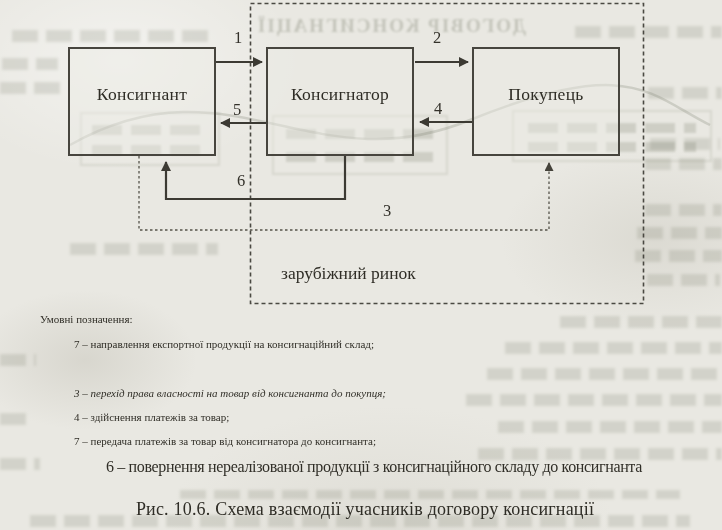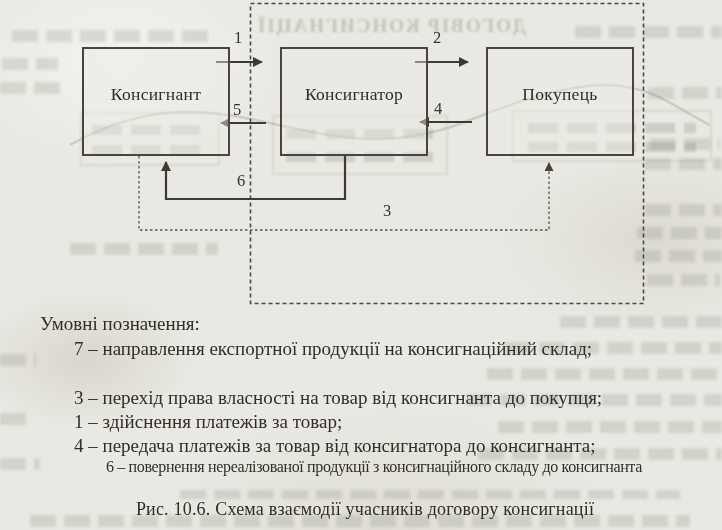--- a/index.html
+++ b/index.html
@@ -44,21 +44,21 @@
 
   
   .connectors { position: absolute; left: 0; top: 0; z-index: 3; }
 
   
   .node {
     position: absolute; z-index: 4; box-sizing: border-box;
     border: 2px solid #47453e;
     background: rgba(236,235,229,.45);
     display: flex; align-items: center; justify-content: center;
-    font-size: 17.5px; color: #2e2c25; letter-spacing: .3px; margin-left: 14px;
+    font-size: 17.5px; color: #2e2c25; letter-spacing: .3px;
   }
   .node-consignor { left: 68px;  top: 47px; width: 148px; height: 109px; }
   .node-consignee { left: 266px; top: 47px; width: 148px; height: 109px; }
   .node-buyer     { left: 472px; top: 47px; width: 148px; height: 109px; }
   .node .lbl { margin-top: -14px; }
 
   
   .flow-num {
     position: absolute; z-index: 5; width: 22px; text-align: center;
     font-size: 16.5px; line-height: 18px; color: #33312a;
@@ -71,26 +71,26 @@
   .fn-3 { left: 376px; top: 202px; }
 
   .market-label {
     position: absolute; z-index: 5; left: 281px; top: 263px;
     font-size: 17.5px; white-space: nowrap; color: #2f2d26;
   }
 
   
   .leg {
     position: absolute; z-index: 5; white-space: nowrap;
-    font-size: 19px; color: #302e27;
+    font-size: 11px; color: #302e27;
   }
   .leg-heading { left: 40px; top: 313px; }
   .leg-1 { left: 74px; top: 338px; }
   .leg-2 { left: 74px; top: 362px; }
-  .leg-3 { left: 74px; top: 387px; }
+  .leg-3 { left: 74px; top: 387px; font-style: italic; }
   .leg-4 { left: 74px; top: 411px; }
   .leg-5 { left: 74px; top: 435px; }
   .leg-6 { left: 71px; top: 458px; font-size: 16px; letter-spacing: -0.35px; margin-left: 35px; }
   .leg-7 { left: 64px; top: 480px; font-size: 16px; letter-spacing: -0.2px; }
 
   .caption {
     position: absolute; z-index: 5; left: 4px; top: 499px; width: 722px;
     text-align: center; font-size: 18px;
     letter-spacing: .2px; color: #2f2d26;
   }
@@ -167,23 +167,24 @@
     <span class="lbl">Покупець</span>
   </div>
 
   <div class="flow-num fn-1">1</div>
   <div class="flow-num fn-2">2</div>
   <div class="flow-num fn-3">3</div>
   <div class="flow-num fn-4">4</div>
   <div class="flow-num fn-5">5</div>
   <div class="flow-num fn-6">6</div>
 
+  <div class="market-label">зарубіжний ринок</div>
 
   <div class="leg leg-heading">Умовні позначення:</div>
   <div class="leg leg-1">7 – направлення експортної продукції на консигнаційний склад;</div>
   <div class="leg leg-3">3 – перехід права власності на товар від консигнанта до покупця;</div>
-  <div class="leg leg-4">1 – здійснення платежів за товар;</div>
-  <div class="leg leg-5">4 – передача платежів за товар від консигнатора до консигнанта;</div>
+  <div class="leg leg-4">4 – здійснення платежів за товар;</div>
+  <div class="leg leg-5">7 – передача платежів за товар від консигнатора до консигнанта;</div>
   <div class="leg leg-6">6 – повернення нереалізованої продукції з консигнаційного складу до консигнанта</div>
 
   <div class="caption">Рис. 10.6. Схема взаємодії учасників договору консигнації</div>
 
 </div>
 
 </body></html>

